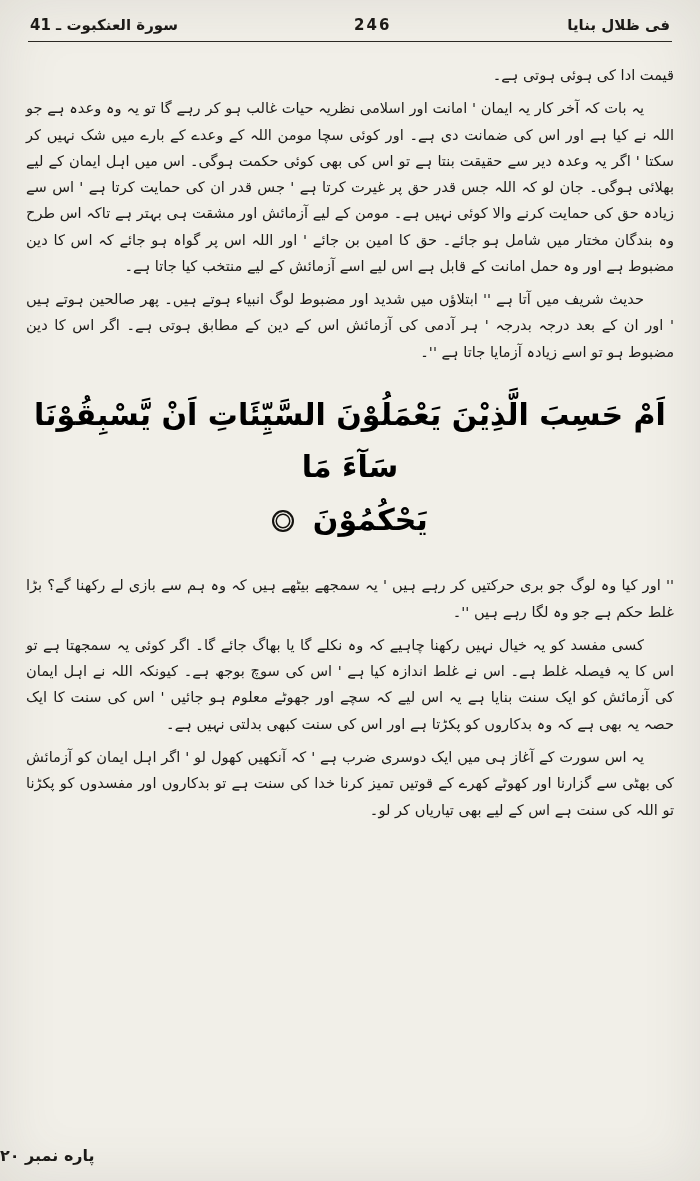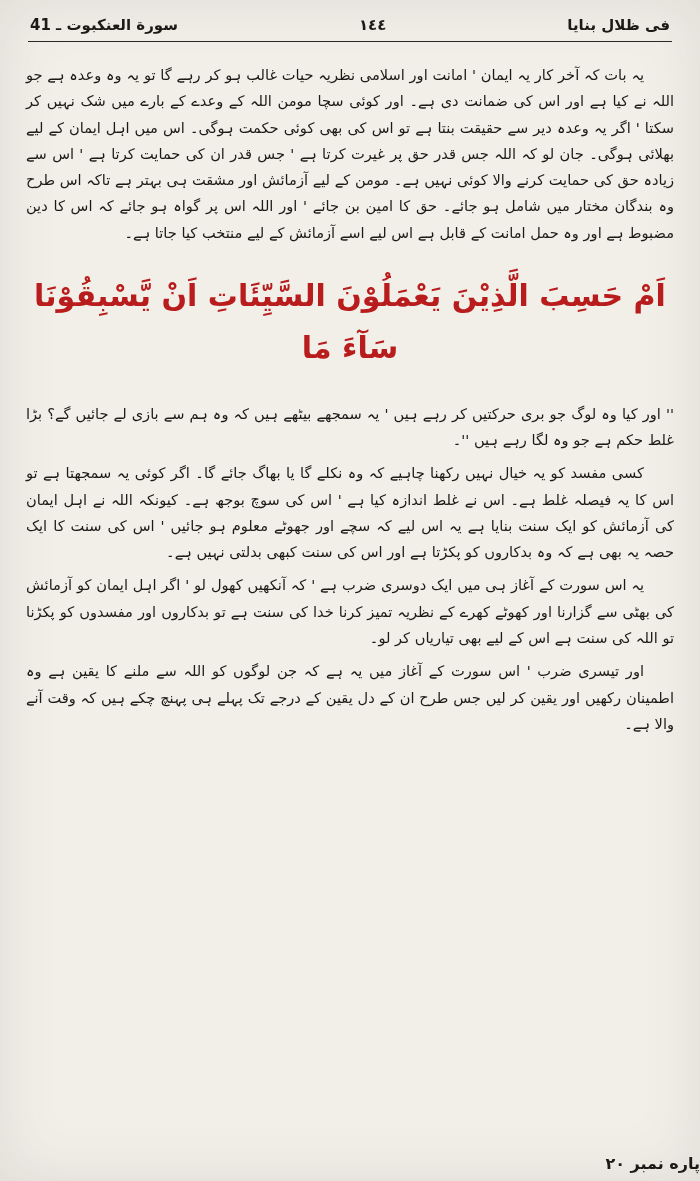--- a/index.html
+++ b/index.html
@@ -44,74 +44,79 @@
     margin: 0 0 7px 0;
     text-indent: 30px;
   }
   .para.no-indent { text-indent: 0; }
   .verse {
     text-align: center;
     font-size: 30px;
     font-weight: bold;
     line-height: 1.75;
     margin: 24px 6px 26px 6px;
-    color: #b91c1c;
+    color: #000000;
   }
   .verse-line { white-space: normal; }
   .ayah-marker {
     display: inline-block;
     width: 22px;
     height: 22px;
     border: 2px solid #14120f;
     border-radius: 50%;
     box-shadow: inset 0 0 0 1.5px #f1efe8, inset 0 0 0 3px #14120f;
     vertical-align: middle;
     margin-right: 8px;
   }
   .page-footer {
     position: absolute;
-    bottom: 8px;
+    bottom: 16px;
     left: 0;
     right: 0;
-    text-align: right;
+    text-align: left;
     font-size: 16px;
     font-weight: bold;
   }
 </style>
 </head>
 <body>
 
 <div class="page">
 
   <header class="page-header">
     <span class="hdr-right">فى ظلال بنایا</span>
-    <span class="hdr-center">١٤٤</span>
+    <span class="hdr-center">246</span>
     <span class="hdr-left">سورة العنكبوت ـ 41</span>
   </header>
 
   <hr class="header-rule">
 
   <main class="page-body">
 
+    <p class="para no-indent">قیمت ادا کی ہوئی ہوتی ہے۔</p>
 
     <p class="para">یہ بات کہ آخر کار یہ ایمان ' امانت اور اسلامی نظریہ حیات غالب ہو کر رہے گا تو یہ وہ وعدہ ہے جو اللہ نے کیا ہے اور اس کی ضمانت دی ہے۔ اور کوئی سچا مومن اللہ کے وعدے کے بارے میں شک نہیں کر سکتا ' اگر یہ وعدہ دیر سے حقیقت بنتا ہے تو اس کی بھی کوئی حکمت ہوگی۔ اس میں اہل ایمان کے لیے بھلائی ہوگی۔ جان لو کہ اللہ جس قدر حق پر غیرت کرتا ہے ' جس قدر ان کی حمایت کرتا ہے ' اس سے زیادہ حق کی حمایت کرنے والا کوئی نہیں ہے۔ مومن کے لیے آزمائش اور مشقت ہی بہتر ہے تاکہ اس طرح وہ بندگان مختار میں شامل ہو جائے۔ حق کا امین بن جائے ' اور اللہ اس پر گواہ ہو جائے کہ اس کا دین مضبوط ہے اور وہ حمل امانت کے قابل ہے اس لیے اسے آزمائش کے لیے منتخب کیا جاتا ہے۔</p>
 
+    <p class="para">حدیث شریف میں آتا ہے '' ابتلاؤں میں شدید اور مضبوط لوگ انبیاء ہوتے ہیں۔ پھر صالحین ہوتے ہیں ' اور ان کے بعد درجہ بدرجہ ' ہر آدمی کی آزمائش اس کے دین کے مطابق ہوتی ہے۔ اگر اس کا دین مضبوط ہو تو اسے زیادہ آزمایا جاتا ہے ''۔</p>
 
 
     <div class="verse">
       <div class="verse-line">اَمْ حَسِبَ الَّذِيْنَ يَعْمَلُوْنَ السَّيِّئَاتِ اَنْ يَّسْبِقُوْنَا سَآءَ مَا</div>
+      <div class="verse-line">
+        <span>يَحْكُمُوْنَ</span>
+        <span class="ayah-marker"></span>
+      </div>
     </div>
 
-    <p class="para no-indent">'' اور کیا وہ لوگ جو بری حرکتیں کر رہے ہیں ' یہ سمجھے بیٹھے ہیں کہ وہ ہم سے بازی لے جائیں گے؟ بڑا غلط حکم ہے جو وہ لگا رہے ہیں ''۔</p>
+    <p class="para no-indent">'' اور کیا وہ لوگ جو بری حرکتیں کر رہے ہیں ' یہ سمجھے بیٹھے ہیں کہ وہ ہم سے بازی لے رکھنا گے؟ بڑا غلط حکم ہے جو وہ لگا رہے ہیں ''۔</p>
 
     <p class="para">کسی مفسد کو یہ خیال نہیں رکھنا چاہیے کہ وہ نکلے گا یا بھاگ جائے گا۔ اگر کوئی یہ سمجھتا ہے تو اس کا یہ فیصلہ غلط ہے۔ اس نے غلط اندازہ کیا ہے ' اس کی سوچ بوجھ ہے۔ کیونکہ اللہ نے اہل ایمان کی آزمائش کو ایک سنت بنایا ہے یہ اس لیے کہ سچے اور جھوٹے معلوم ہو جائیں ' اس کی سنت کا ایک حصہ یہ بھی ہے کہ وہ بدکاروں کو پکڑتا ہے اور اس کی سنت کبھی بدلتی نہیں ہے۔</p>
 
-    <p class="para">یہ اس سورت کے آغاز ہی میں ایک دوسری ضرب ہے ' کہ آنکھیں کھول لو ' اگر اہل ایمان کو آزمائش کی بھٹی سے گزارنا اور کھوٹے کھرے کے نظریہ تمیز کرنا خدا کی سنت ہے تو بدکاروں اور مفسدوں کو پکڑنا تو اللہ کی سنت ہے اس کے لیے بھی تیاریاں کر لو۔</p>
+    <p class="para">یہ اس سورت کے آغاز ہی میں ایک دوسری ضرب ہے ' کہ آنکھیں کھول لو ' اگر اہل ایمان کو آزمائش کی بھٹی سے گزارنا اور کھوٹے کھرے کے قوتیں تمیز کرنا خدا کی سنت ہے تو بدکاروں اور مفسدوں کو پکڑنا تو اللہ کی سنت ہے اس کے لیے بھی تیاریاں کر لو۔</p>
 
-    <p class="para">اور تیسری ضرب ' اس سورت کے آغاز میں یہ ہے کہ جن لوگوں کو اللہ سے ملنے کا یقین ہے وہ اطمینان رکھیں اور یقین کر لیں جس طرح ان کے دل یقین کے درجے تک پہلے ہی پہنچ چکے ہیں کہ وقت آنے والا ہے۔</p>
 
   </main>
 
   <footer class="page-footer">
     <span>پاره نمبر ٢٠</span>
   </footer>
 
 </div>
 
 </body></html>

